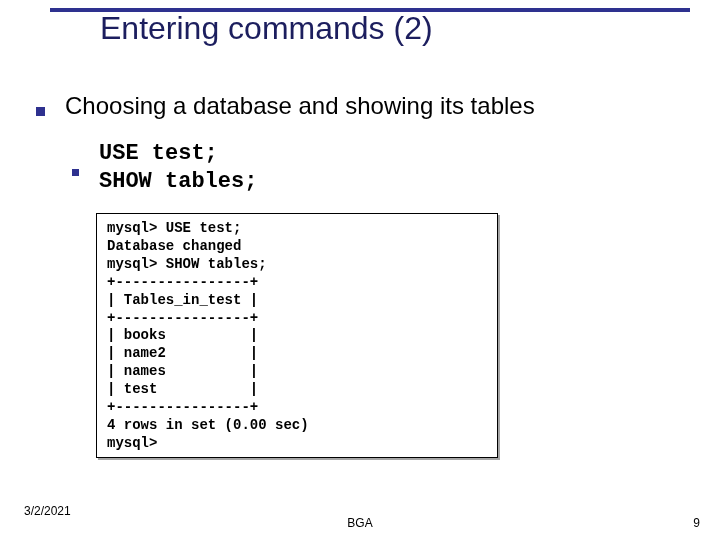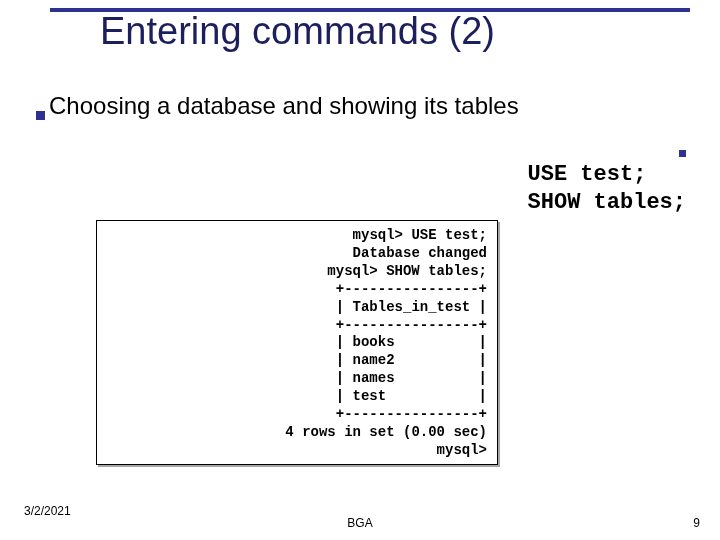--- a/index.html
+++ b/index.html
@@ -19,73 +19,71 @@
     top: 8px;
     width: 620px;
   }
   .title-rule {
     height: 4px;
     background: #2e318f;
     width: 640px;
     margin-bottom: 0;
   }
   .title-text {
-    font-size: 38px;
+    font-size: 32px;
     color: #1c1e5e;
     margin-left: 50px;
     margin-top: -2px;
     font-weight: 400;
   }
   .body {
     position: absolute;
     left: 36px;
     top: 92px;
     width: 650px;
   }
   .bullet-row {
     display: flex;
-    align-items: flex-end;
-    gap: 4px;
+    align-items: center;
+    gap: 20px;
   }
   .sq {
     width: 9px;
     height: 9px;
     background: #2e318f;
     flex: 0 0 auto;
     margin-top: 10px;
   }
   .sq.small {
     width: 7px;
     height: 7px;
     margin-top: 10px;
   }
   .lvl1-text {
     font-size: 24px;
     color: #000;
   }
   .lvl2 {
     margin-left: 36px;
     margin-top: 20px;
-    flex-direction: column;
   }
   .code-cmd {
     font-family: "Courier New", Courier, monospace;
     font-size: 22px;
     font-weight: bold;
     white-space: pre;
     line-height: 1.25;
   }
   .code-box {
     margin-left: 60px;
-    margin-top: 4px;
+    margin-top: 18px;
     border: 1px solid #000;
     padding: 6px 10px 4px 10px;
     width: 380px;
     box-shadow: 2px 2px 0 rgba(0,0,0,0.35);
-    text-align: right;
   }
   .code-box pre {
     margin: 0;
     font-family: "Courier New", Courier, monospace;
     font-size: 14px;
     line-height: 1.28;
     font-weight: bold;
     white-space: pre;
   }
   .footer {

